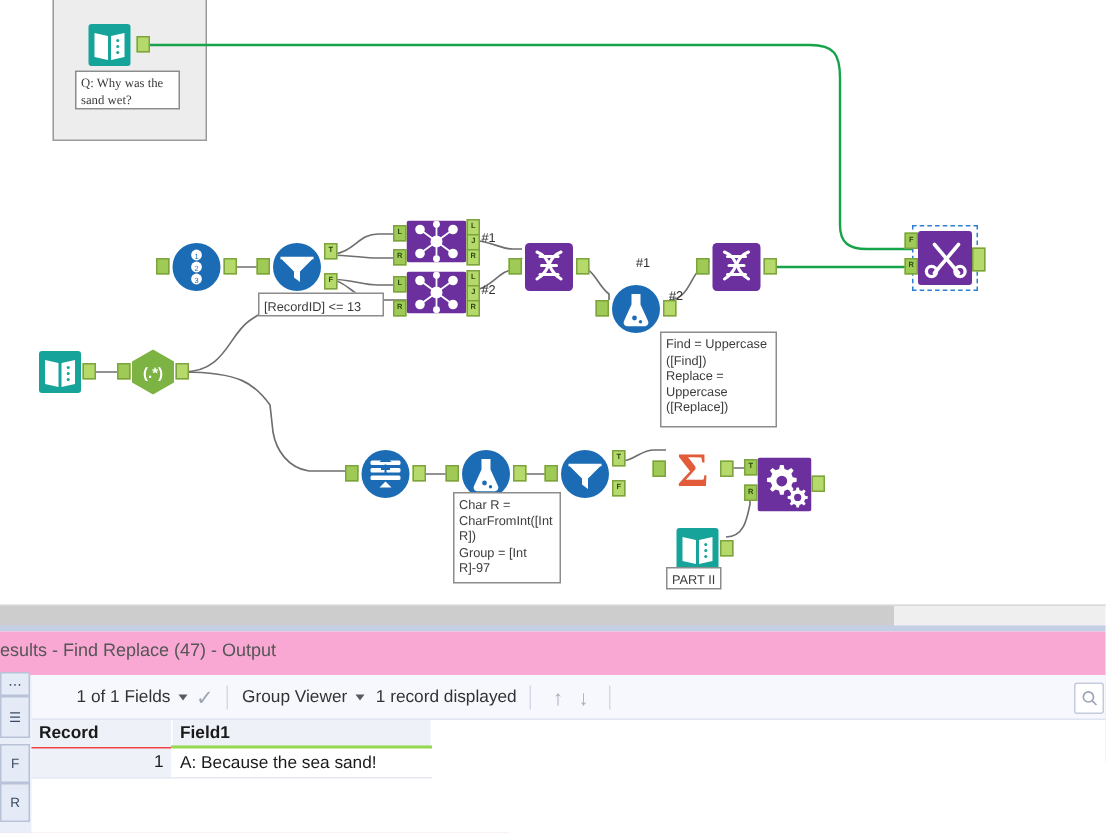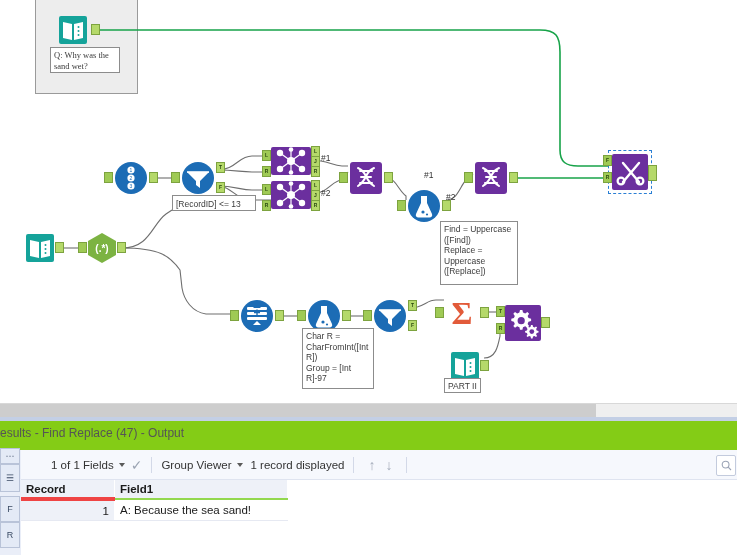--- a/index.html
+++ b/index.html
@@ -54,21 +54,21 @@
   .hscroll .thumb{
     position:absolute;left:0;top:0;height:14px;width:596px;background:#cdcdcd;
   }
   .blue-strip{
     position:absolute;left:0;top:417px;width:737px;height:4px;background:#c3cfe5;
   }
 
   
   .results{
     position:absolute;left:0;top:421px;width:737px;height:134px;
-    background:#84cc16;
+    background:#f9a8d4;
   }
   .results-title{
     position:absolute;left:0;top:5px;height:18px;
     font-size:12px;color:#555;padding-left:0;
   }
   .res-body{
     position:absolute;left:0;top:29px;width:737px;height:105px;background:#eaeef8;
   }
   .vtool{
     position:absolute;left:0;top:0;width:21px;height:105px;
@@ -101,21 +101,21 @@
 
   .grid{
     position:absolute;left:21px;top:30px;width:716px;height:75px;background:#ffffff;
   }
   table.dg{border-collapse:collapse;table-layout:fixed;}
   table.dg th{
     font-size:11.5px;font-weight:bold;color:#1a1a1a;text-align:left;
     background:#eef1f8;height:17px;padding:0 5px;
     border-right:1px solid #ffffff;border-bottom:2px solid #93d84f;
   }
-  table.dg th.c-rec{background:#eef1f8;border-bottom:4px solid #ef4444;}
+  table.dg th.c-rec{background:#eef1f8;border-bottom:1px solid #ef4444;}
   table.dg td{
     font-size:11.5px;color:#1a1a1a;height:19px;padding:0 5px;
     background:#ffffff;border-bottom:1px solid #e6e9f2;
   }
   table.dg td.rec{
     text-align:right;background:#eef1f8;border-right:1px solid #ffffff;color:#1a1a1a;
   }
 </style>
 </head>
 <body>

